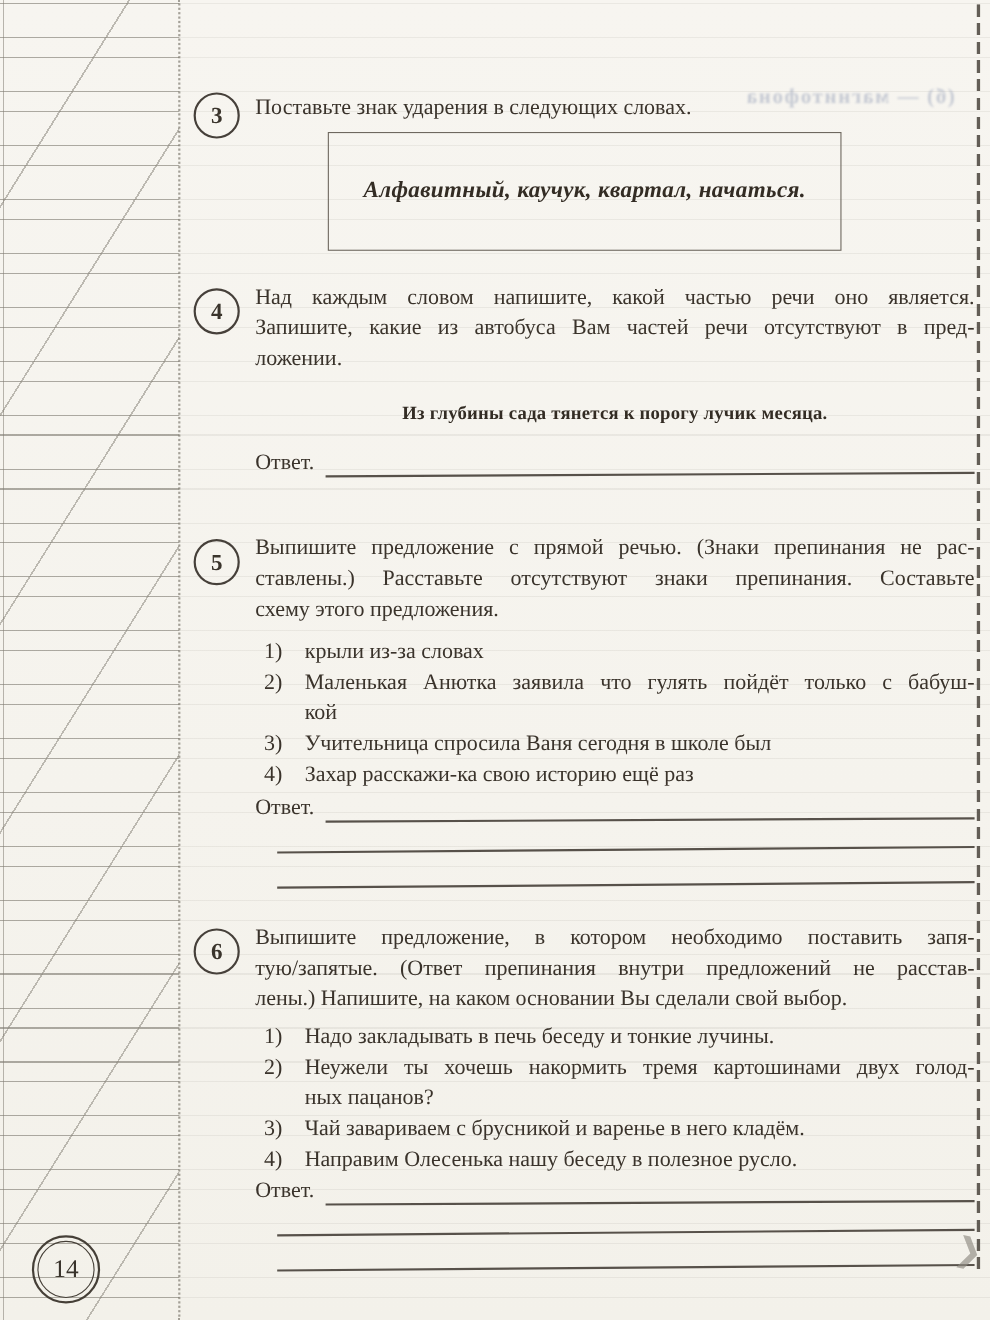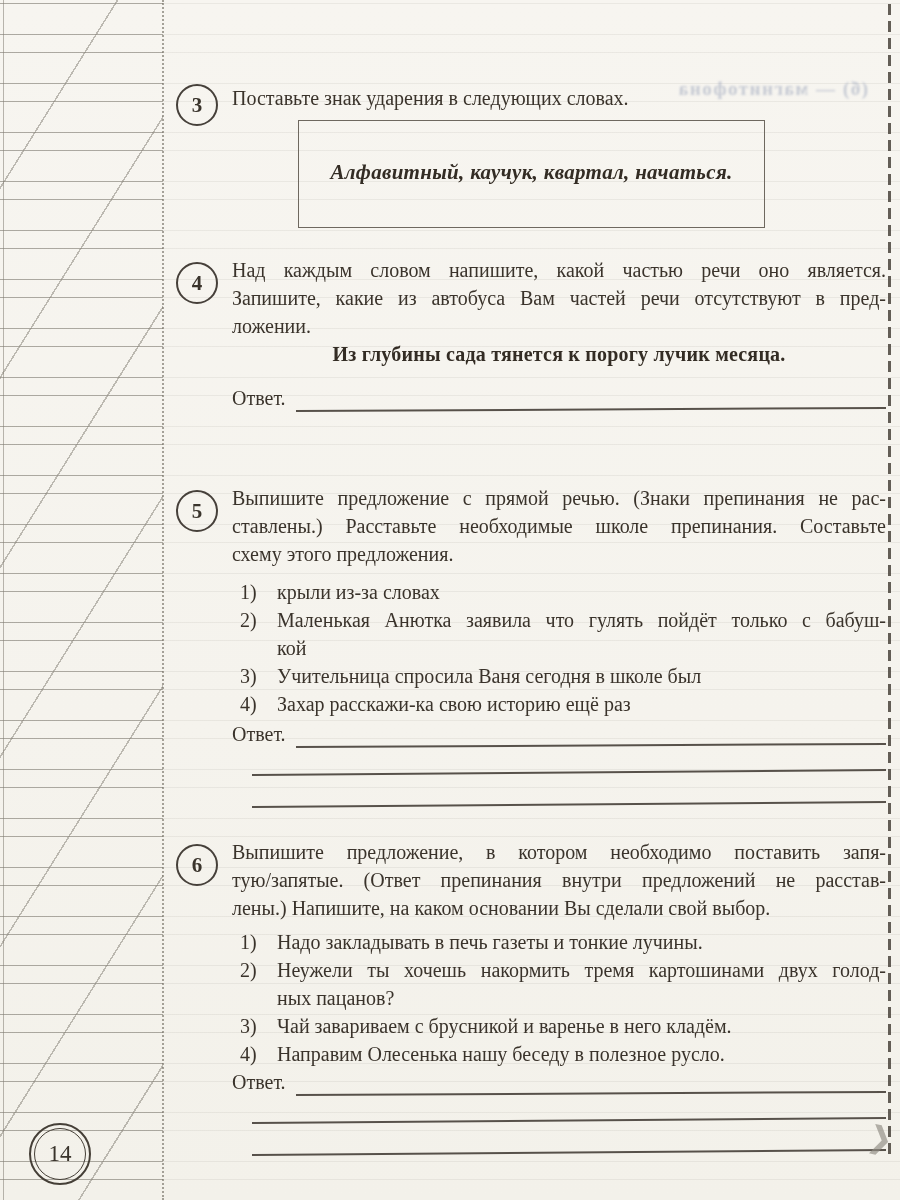--- a/index.html
+++ b/index.html
@@ -63,22 +63,22 @@
   .word-box{
     position:absolute; left:298px; top:120px; width:465px; height:106px;
     border:1.5px solid #6e685f; display:flex; align-items:center; justify-content:center;
   }
   .word-box .boxed{
     font-weight:bold; font-size:21px; color:#332c24; letter-spacing:.3px;
     transform:translateY(-2px);
     font-style:italic;
   }
   .bold-line{
-    font-weight:bold; text-align:center; font-size:20px; color:#332c24;
-    min-height:28px; letter-spacing:.2px;
+    font-weight:bold; text-align:center; font-size:17px; color:#332c24;
+    margin-top:22px; min-height:28px; letter-spacing:.2px;
   }
   .items{margin-top:10px;}
   .item{display:flex; margin-left:8px;}
   .inum{flex:none; width:37px;}
   .itext{flex:1;}
   .answer-row{display:flex; align-items:flex-end; margin-top:16px; min-height:28px;}
   .answer-label{flex:none; margin-right:10px;}
   .aline{
     flex:1; height:24px; border-bottom:2px solid #57514a;
     transform:rotate(-0.3deg); transform-origin:left bottom;
@@ -132,21 +132,21 @@
         <span class="answer-label">Ответ.</span>
         <div class="aline"></div>
       </div>
     </div>
   </div>
 
   <div class="task" style="top:484px;">
     <div class="qcircle" style="margin-top:6px;">5</div>
     <div class="qbody">
       <div class="qline just">Выпишите предложение с прямой речью. (Знаки препинания не рас-</div>
-      <div class="qline just">ставлены.) Расставьте необходимые школе препинания. Составьте</div>
+      <div class="qline just">ставлены.) Расставьте отсутствуют знаки препинания. Составьте</div>
       <div class="qline">схему этого предложения.</div>
 
       <div class="items">
         <div class="item">
           <div class="inum">1)</div>
           <div class="itext">
             <div class="qline">крыли из-за словах</div>
           </div>
         </div>
         <div class="item">
@@ -183,21 +183,21 @@
     <div class="qcircle" style="margin-top:6px;">6</div>
     <div class="qbody">
       <div class="qline just">Выпишите предложение, в котором необходимо поставить запя-</div>
       <div class="qline just">тую/запятые. (Ответ препинания внутри предложений не расстав-</div>
       <div class="qline">лены.) Напишите, на каком основании Вы сделали свой выбор.</div>
 
       <div class="items" style="margin-top:6px;">
         <div class="item">
           <div class="inum">1)</div>
           <div class="itext">
-            <div class="qline">Надо закладывать в печь газеты и тонкие лучины.</div>
+            <div class="qline">Надо закладывать в печь беседу и тонкие лучины.</div>
           </div>
         </div>
         <div class="item">
           <div class="inum">2)</div>
           <div class="itext">
             <div class="qline just">Неужели ты хочешь накормить тремя картошинами двух голод-</div>
             <div class="qline">ных пацанов?</div>
           </div>
         </div>
         <div class="item">

